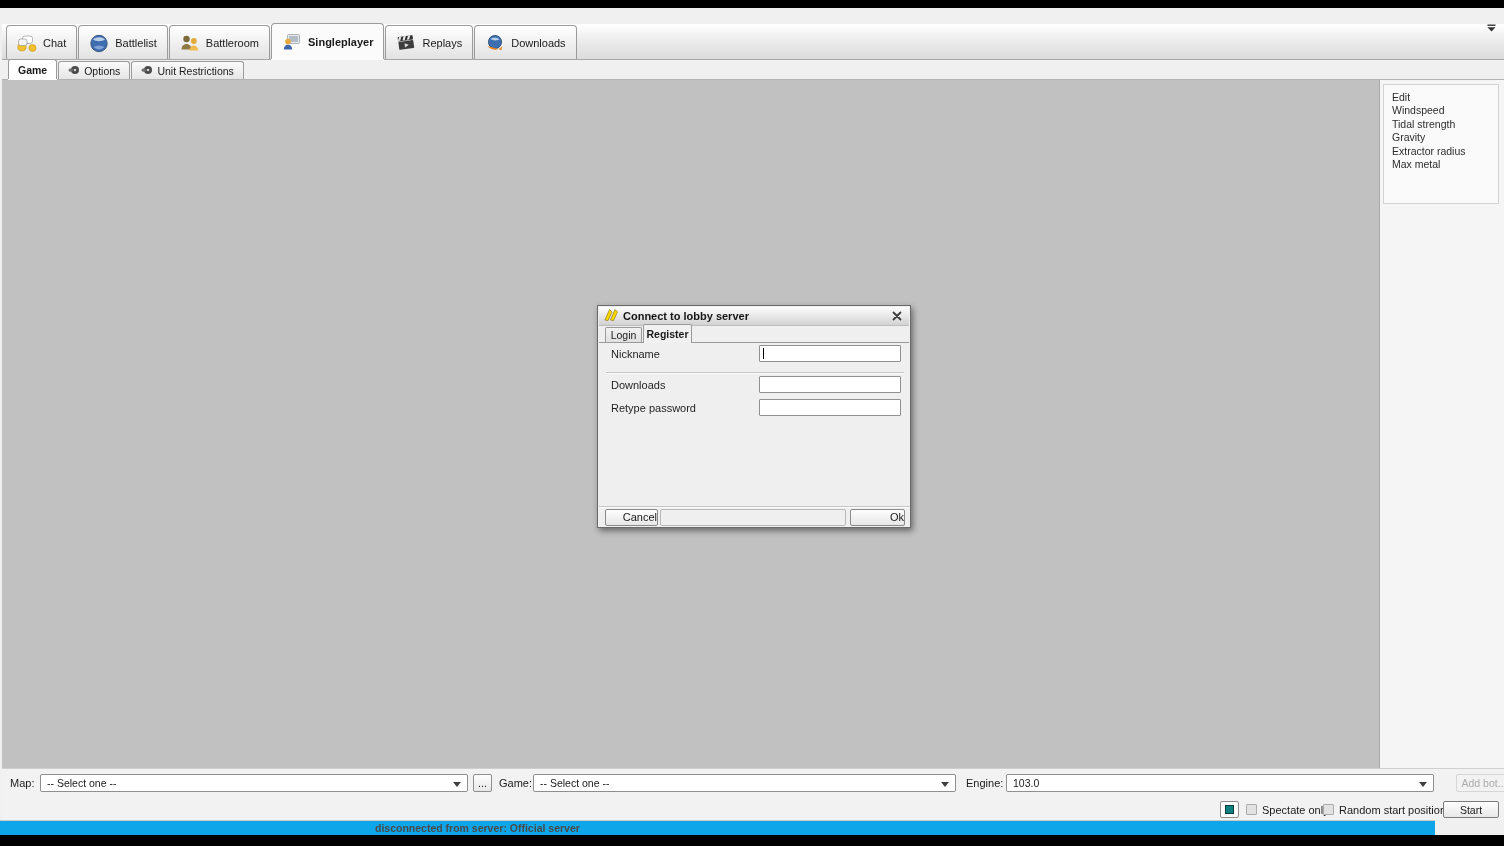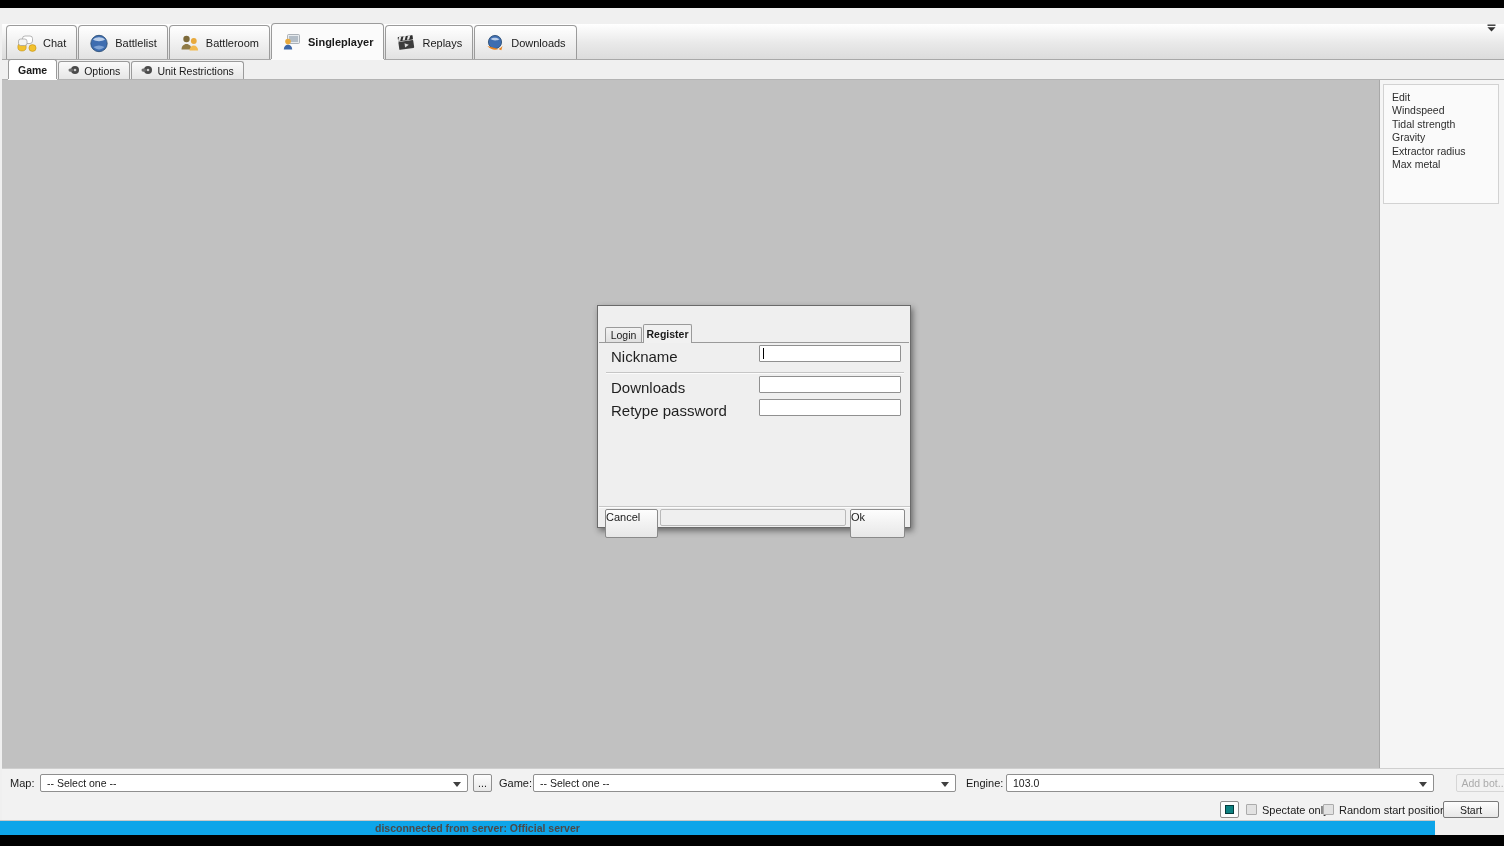--- a/index.html
+++ b/index.html
@@ -66,26 +66,26 @@
     background:#efefef; border:1px solid #6a6a6a; box-shadow:2px 3px 6px rgba(0,0,0,.45); }
   .dlg-title { position:absolute; left:1px; top:1px; right:1px; height:19px;
     background:linear-gradient(#fdfdfd,#d2d2d2); display:flex; align-items:center; padding:0 5px; border-bottom:1px solid #bdbdbd; }
   .dlg-title-text { font-weight:bold; font-size:11px; color:#151515; margin-left:5px; flex:1; }
   .dlg-close { width:14px; height:13px; display:flex; align-items:center; justify-content:center; }
   .dlg-tab { position:absolute; font-size:10.5px; text-align:center;
     border:1px solid #9a9a9a; border-bottom:none; border-radius:2px 2px 0 0; }
   .dlg-tab.login { left:7px; top:21px; width:37px; height:15px; line-height:15px; background:linear-gradient(#f2f2f2,#e0e0e0); }
   .dlg-tab.register { left:45px; top:18px; width:49px; height:19px; line-height:18px; background:#f1f1f1; font-weight:bold; z-index:2; }
   .dlg-pageline { position:absolute; left:1px; right:1px; top:36px; border-top:1px solid #9a9a9a; }
-  .dlg-label { position:absolute; font-size:15px; color:#1f1f1f; }
+  .dlg-label { position:absolute; font-size:11px; color:#1f1f1f; }
   .dlg-input { position:absolute; width:142px; height:17px; background:#fff; border:1px solid #909090; border-radius:1px;
     font-family:"Liberation Sans",sans-serif; font-size:11px; padding:0 3px; }
   .dlg-sep { position:absolute; left:8px; width:298px; border-top:1px solid #c6c6c6; border-bottom:1px solid #fbfbfb; }
-  .dlg-btn { position:absolute; height:29px; border:1px solid #8a8a8a; border-radius:2px;
-    background:linear-gradient(#fdfdfd,#e7e7e7); font-size:11px; text-align:left; line-height:15px; }
+  .dlg-btn { position:absolute; height:17px; border:1px solid #8a8a8a; border-radius:2px;
+    background:linear-gradient(#fdfdfd,#e7e7e7); font-size:11px; text-align:right; line-height:15px; }
   .dlg-strip { position:absolute; left:62px; top:203px; width:186px; height:17px; border:1px solid #b9b9b9; border-radius:2px; background:#efefef; }
 </style>
 </head>
 <body>
 
 <div class="screen">
   <div class="app">
 
 
     <div class="toolbar">
@@ -225,20 +225,33 @@
       <span class="cb-label" style="left:1337px; top:35px;">Random start positions</span>
       <div class="small-btn" style="left:1441px; top:32px; width:56px; height:17px; border-color:#7a7a7a;">Start</div>
     </div>
 
     <div class="statusbar">
       <span class="status-text">disconnected from server: Official server</span>
     </div>
   </div>
 
   <div class="dialog">
+    <div class="dlg-title">
+      <span>
+        <svg width="14" height="12" viewBox="0 0 14 12">
+          <polygon points="1,11 5.5,0.5 8,3 4,11.5" fill="#ffd900" stroke="#7a6600" stroke-width="0.6"></polygon>
+          <polygon points="6.5,11 11,0.5 13.5,3 9.5,11.5" fill="#ffd900" stroke="#7a6600" stroke-width="0.6"></polygon>
+        </svg></span>
+      <span class="dlg-title-text">Connect to lobby server</span>
+      <span class="dlg-close">
+        <svg width="10" height="10" viewBox="0 0 10 10">
+            <path d="M1.5 1.5 L8.5 8.5 M8.5 1.5 L1.5 8.5" stroke="#3c3c3c" stroke-width="1.8" stroke-linecap="round"></path>
+          </svg>
+      </span>
+    </div>
 
     <div class="dlg-tab login">Login</div>
     <div class="dlg-tab register">Register</div>
     <div class="dlg-pageline"></div>
 
     <span class="dlg-label" style="left:13px; top:42px;">Nickname</span>
     <input class="dlg-input" style="left: 161px; top: 39px;" value="">
     <span style="position:absolute; left:165px; top:42px; width:1px; height:11px; background:#000;"></span>
     <div class="dlg-sep" style="top:66px;"></div>
 

